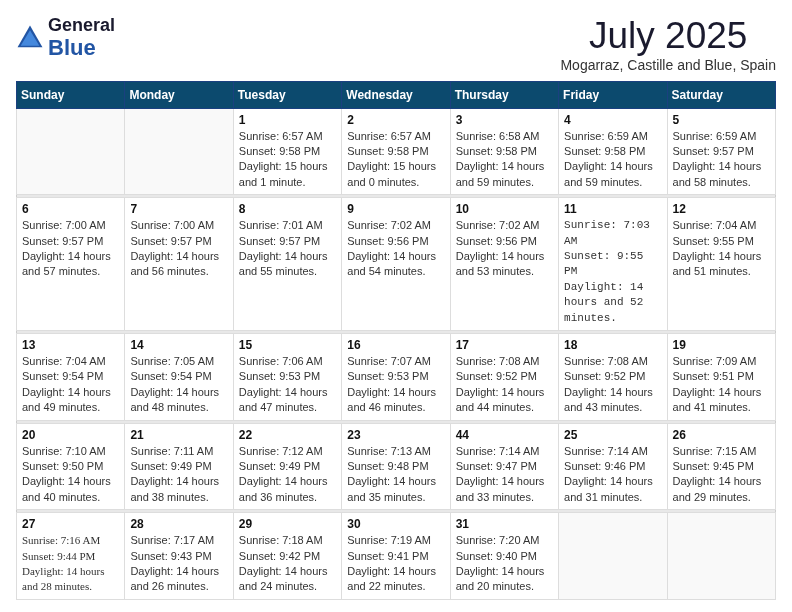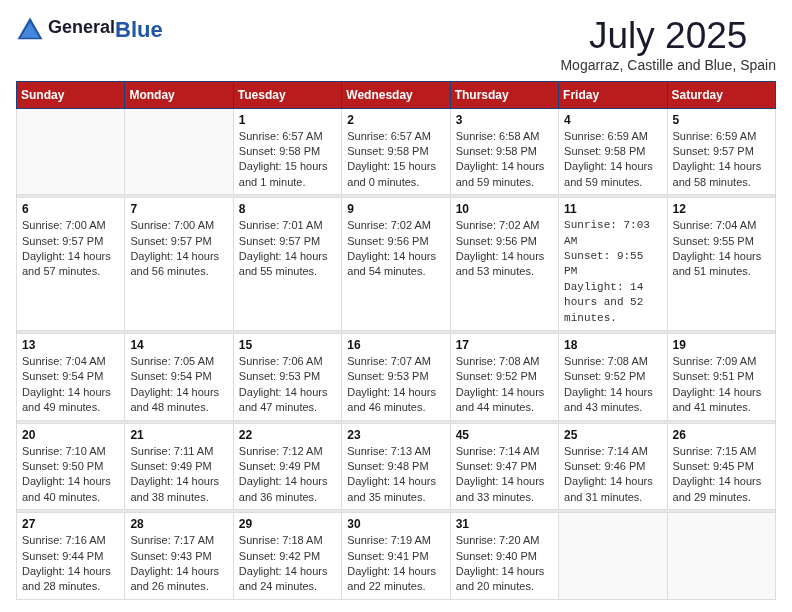--- a/index.html
+++ b/index.html
@@ -16,21 +16,21 @@
       align-items: flex-start;
       margin-bottom: 8px;
     }
     .logo {
       display: flex;
       align-items: center;
       gap: 4px;
     }
     .logo-text {
       display: flex;
-      flex-direction: row;
+      flex-direction: column;
       line-height: 1.1;
     }
     .logo-general {
       font-size: 18px;
       font-weight: bold;
       color: #1a1a2e;
     }
     .logo-blue {
       font-size: 22px;
       font-weight: bold;
@@ -53,21 +53,21 @@
     .location {
       font-size: 14px;
       color: #333;
     }
     .calendar {
       width: 100%;
       border-collapse: collapse;
       border: 1px solid #ccc;
     }
     .calendar th {
-      background-color: #b91c1c;
+      background-color: #0c4a6e;
       color: #fff;
       font-size: 12px;
       font-weight: bold;
       padding: 6px 4px;
       text-align: left;
       border: 1px solid #1a4080;
     }
     .calendar td {
       vertical-align: top;
       padding: 4px 5px;
@@ -277,21 +277,21 @@
 Sunset: 9:49 PM
 Daylight: 14 hours and 36 minutes.</div>
         </td>
         <td>
           <span class="day-num">23</span>
           <div class="day-info" style="white-space: pre-line;">Sunrise: 7:13 AM
 Sunset: 9:48 PM
 Daylight: 14 hours and 35 minutes.</div>
         </td>
         <td>
-          <span class="day-num">45</span>
+          <span class="day-num">44</span>
           <div class="day-info" style="white-space: pre-line;">Sunrise: 7:14 AM
 Sunset: 9:47 PM
 Daylight: 14 hours and 33 minutes.</div>
         </td>
         <td>
           <span class="day-num">25</span>
           <div class="day-info" style="white-space: pre-line;">Sunrise: 7:14 AM
 Sunset: 9:46 PM
 Daylight: 14 hours and 31 minutes.</div>
         </td>
@@ -301,21 +301,21 @@
 Sunset: 9:45 PM
 Daylight: 14 hours and 29 minutes.</div>
         </td>
       </tr>
       <tr>
         <td colspan="7" style="background: rgb(232, 232, 232); height: 3px; padding: 0px; border: none;"></td>
       </tr>
       <tr>
         <td>
           <span class="day-num">27</span>
-          <div class="day-info" style="white-space: pre-line;">Sunrise: 7:16 AM
+          <div class="day-info" style="white-space: pre-line; font-family: Liberation Serif, serif;">Sunrise: 7:16 AM
 Sunset: 9:44 PM
 Daylight: 14 hours and 28 minutes.</div>
         </td>
         <td>
           <span class="day-num">28</span>
           <div class="day-info" style="white-space: pre-line;">Sunrise: 7:17 AM
 Sunset: 9:43 PM
 Daylight: 14 hours and 26 minutes.</div>
         </td>
         <td>

